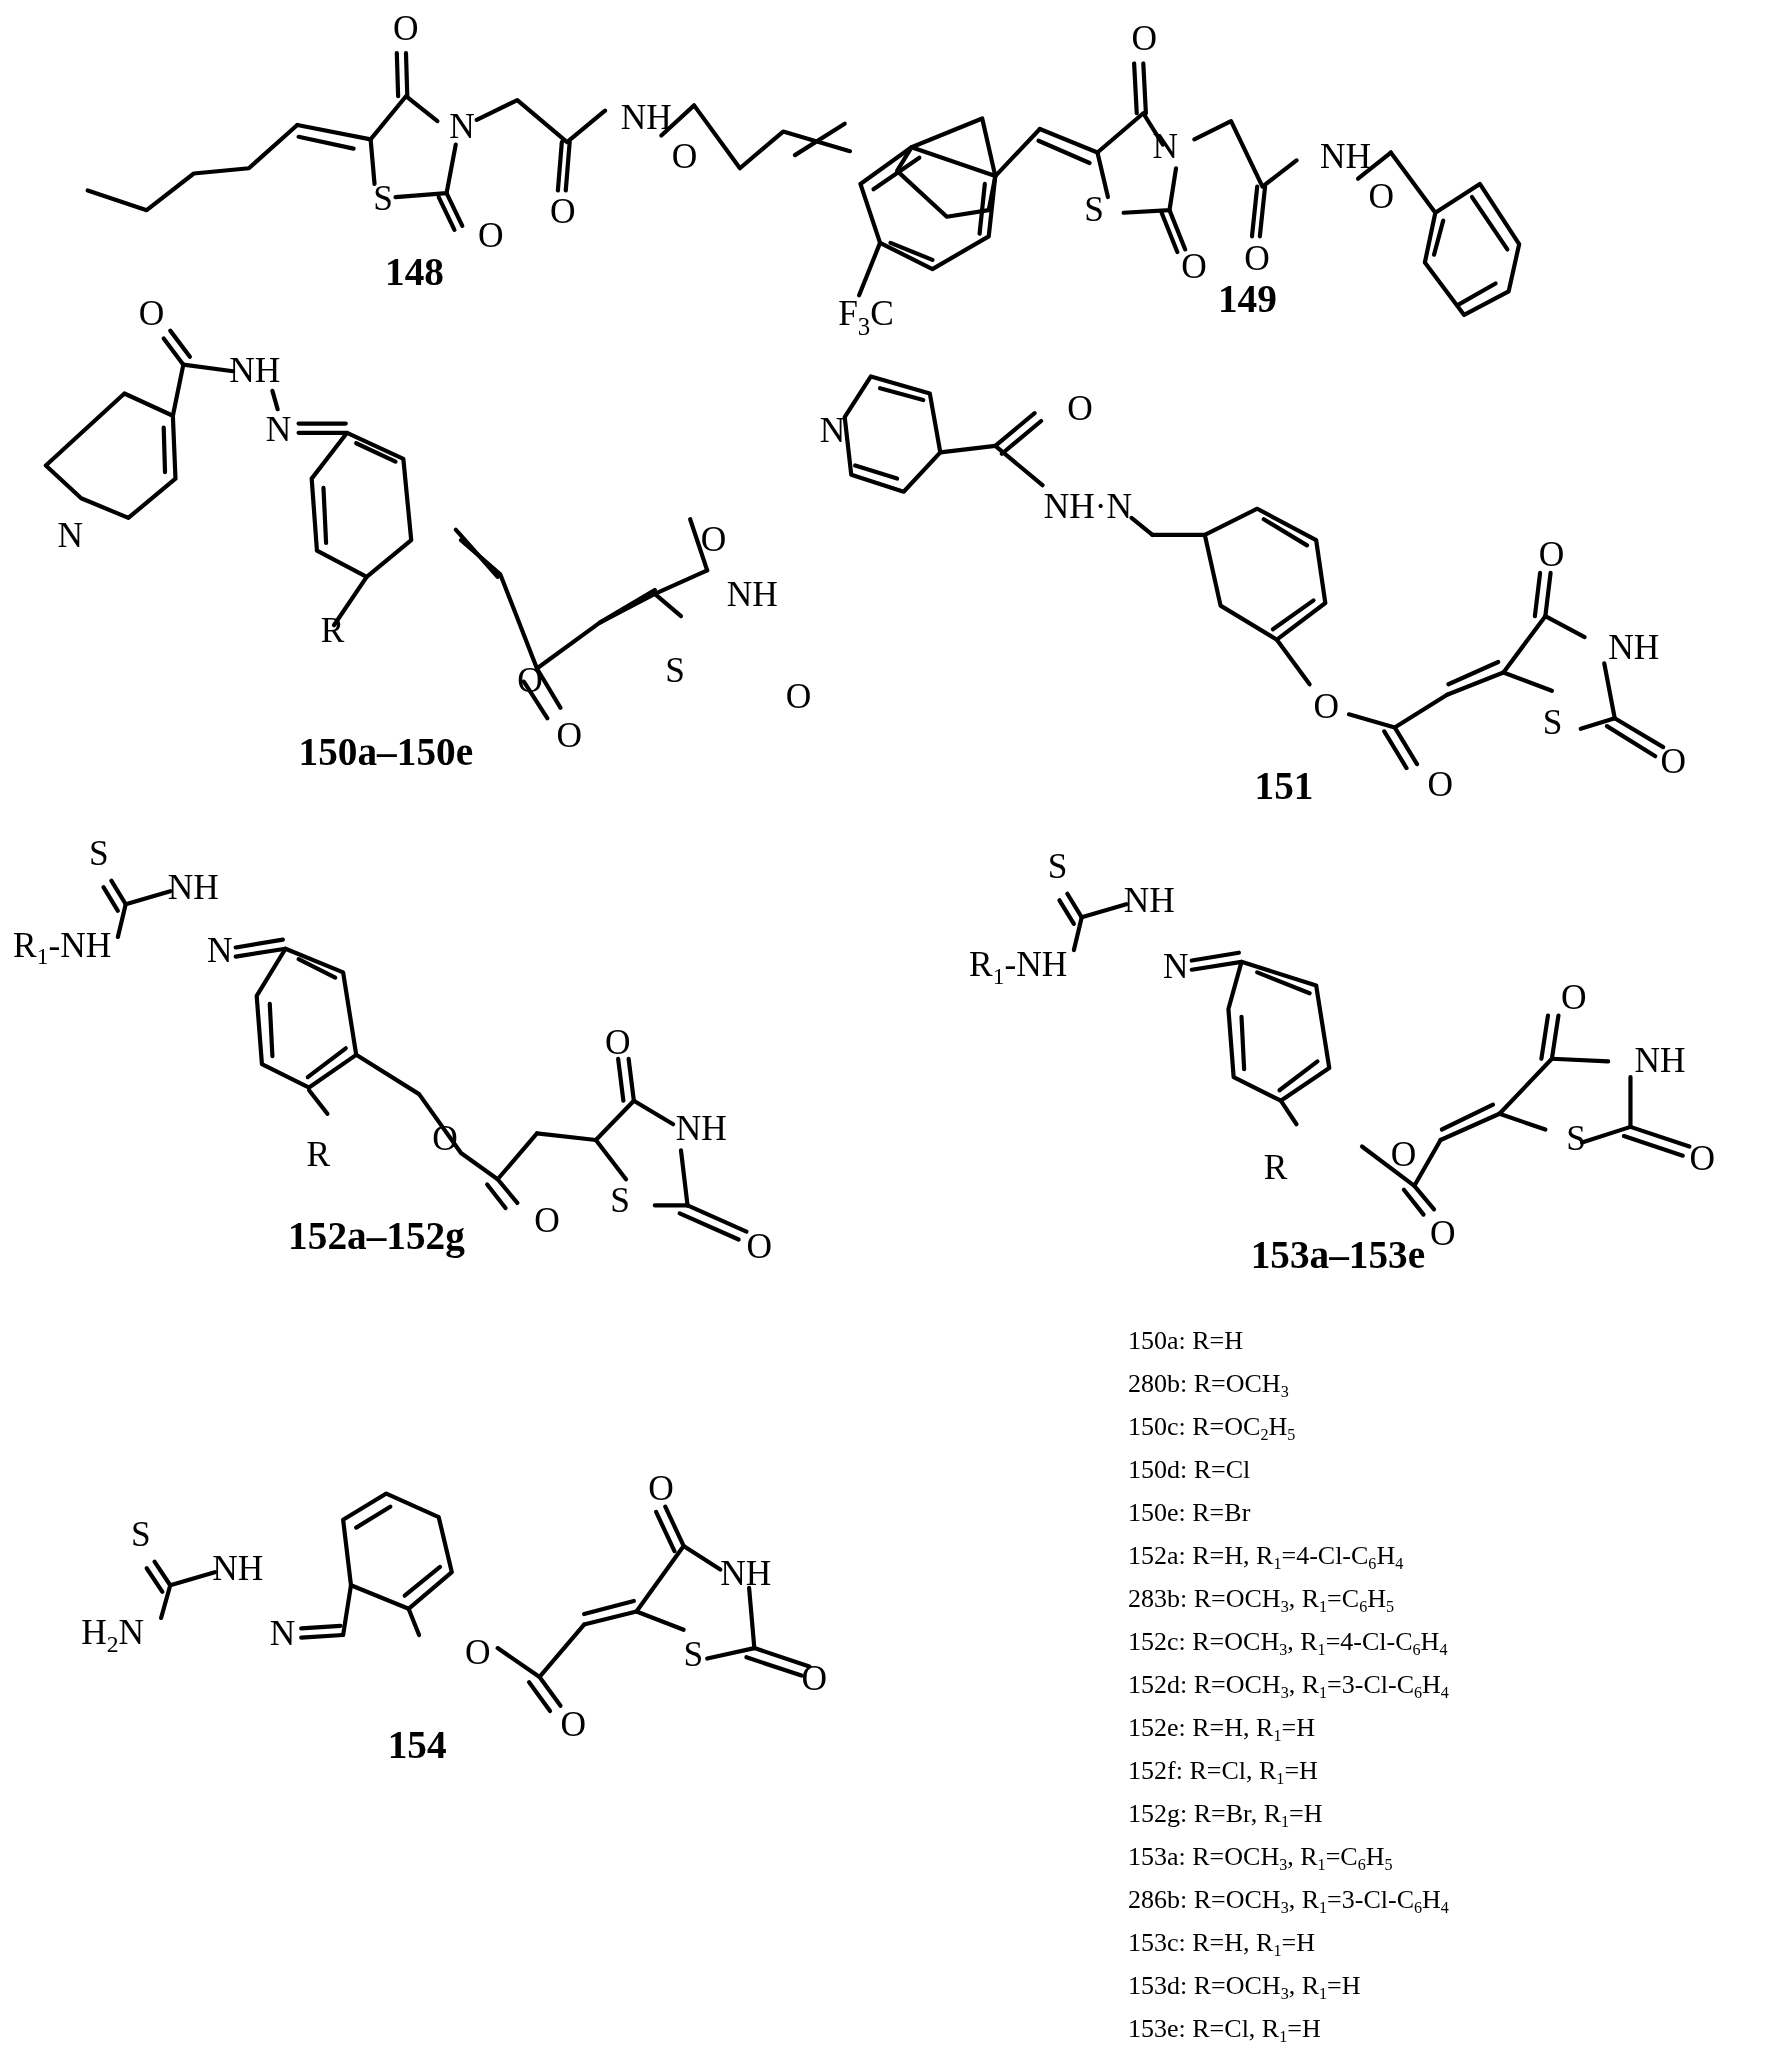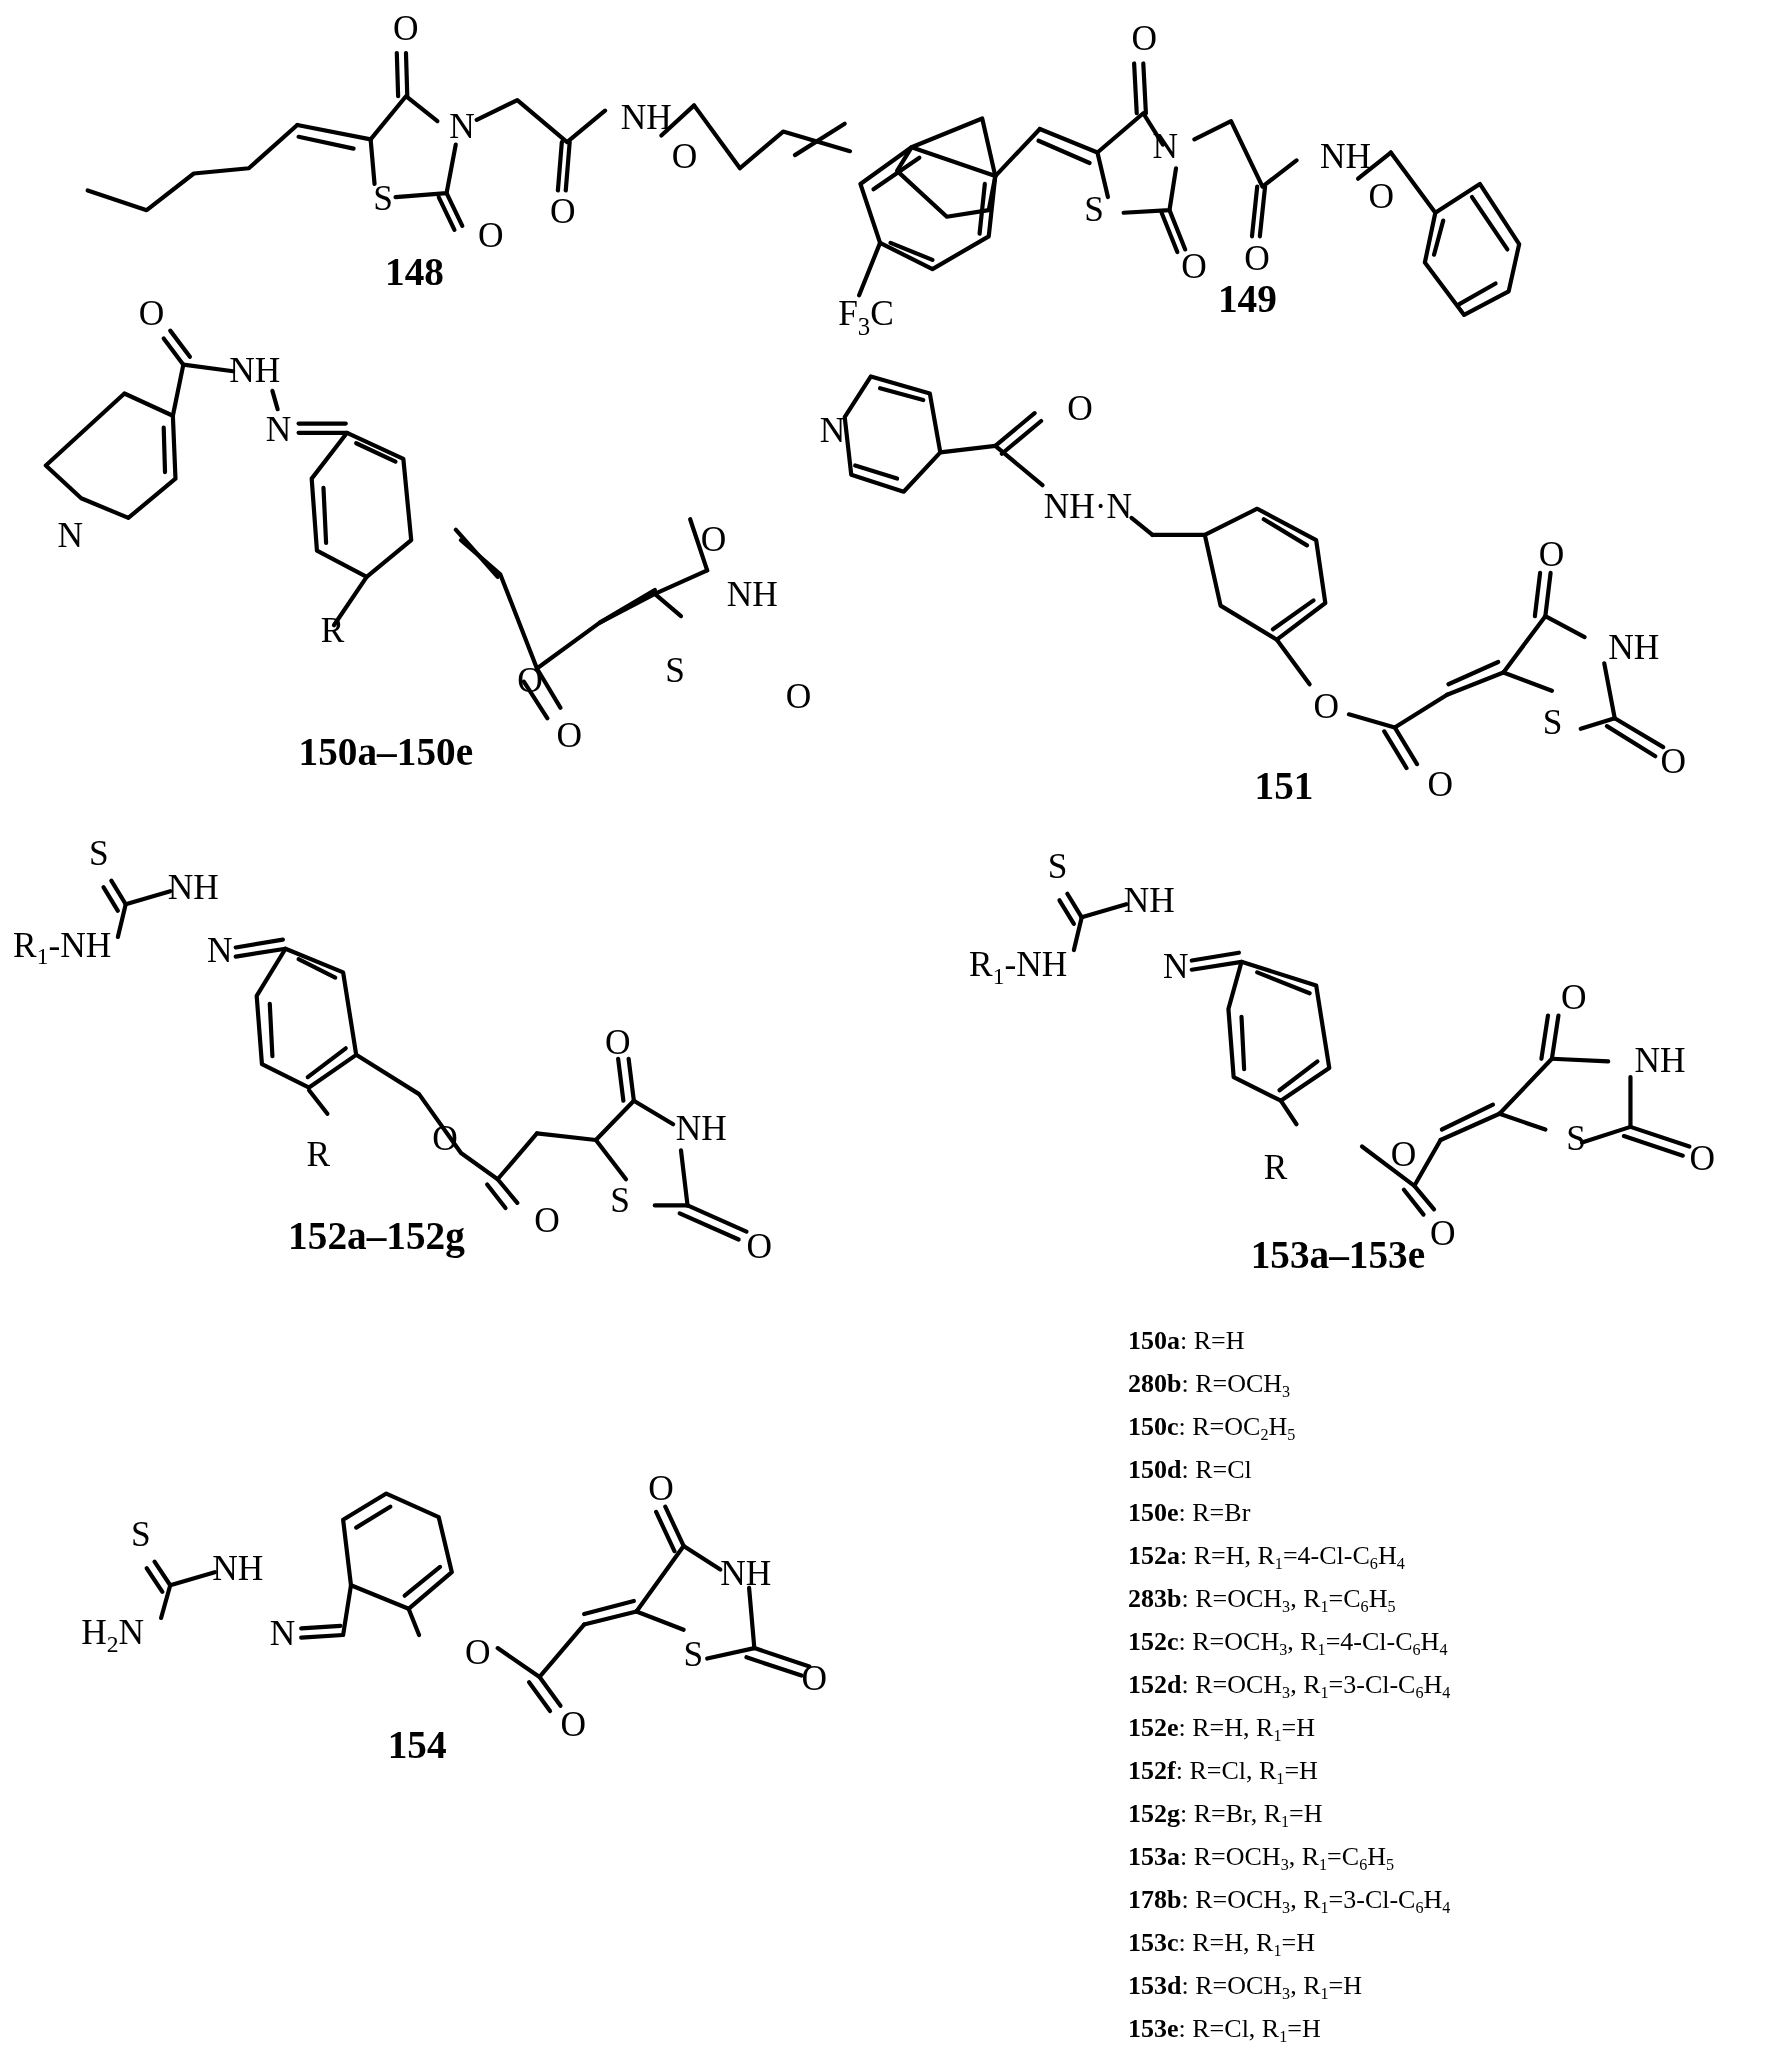--- a/index.html
+++ b/index.html
@@ -3,21 +3,21 @@
 <meta charset="utf-8">
 <style>
   html,body{margin:0;padding:0;background:#fff;}
   #page{position:relative;width:1785px;height:2056px;background:#fff;overflow:hidden;}
   svg{position:absolute;left:0;top:0;}
   .b{stroke:#000;stroke-width:3.2;fill:none;stroke-linecap:round;stroke-linejoin:round;}
   text{font-family:"Liberation Serif","DejaVu Serif",serif;fill:#000;}
   .at{font-size:27px;}
   .lbl{font-size:30px;font-weight:bold;}
   #legend{position:absolute;left:1128px;top:1319px;font-family:"Liberation Serif","DejaVu Serif",serif;font-size:26px;line-height:43px;color:#000;}
-  #legend .row b{font-weight:bold;}
+  #legend .row b{font-weight:normal;}
   sub{font-size:0.62em;vertical-align:-0.3em;line-height:0;}
 </style>
 </head>
 <body>
 
 <div id="page">
 <svg width="1785" height="2056" viewBox="0 0 1363 1569">
 
   <g>
     <polyline class="b" points="67,145 112,160 148,132 190,128 227,95"></polyline>
@@ -303,19 +303,19 @@
   <div class="row"><b>150d</b>: <span>R=Cl</span></div>
   <div class="row"><b>150e</b>: <span>R=Br</span></div>
   <div class="row"><b>152a</b>: <span>R=H, R<sub>1</sub>=4-Cl-C<sub>6</sub>H<sub>4</sub></span></div>
   <div class="row"><b>283b</b>: <span>R=OCH<sub>3</sub>, R<sub>1</sub>=C<sub>6</sub>H<sub>5</sub></span></div>
   <div class="row"><b>152c</b>: <span>R=OCH<sub>3</sub>, R<sub>1</sub>=4-Cl-C<sub>6</sub>H<sub>4</sub></span></div>
   <div class="row"><b>152d</b>: <span>R=OCH<sub>3</sub>, R<sub>1</sub>=3-Cl-C<sub>6</sub>H<sub>4</sub></span></div>
   <div class="row"><b>152e</b>: <span>R=H, R<sub>1</sub>=H</span></div>
   <div class="row"><b>152f</b>: <span>R=Cl, R<sub>1</sub>=H</span></div>
   <div class="row"><b>152g</b>: <span>R=Br, R<sub>1</sub>=H</span></div>
   <div class="row"><b>153a</b>: <span>R=OCH<sub>3</sub>, R<sub>1</sub>=C<sub>6</sub>H<sub>5</sub></span></div>
-  <div class="row"><b>178b</b>: <span>R=OCH<sub>3</sub>, R<sub>1</sub>=3-Cl-C<sub>6</sub>H<sub>4</sub></span></div>
+  <div class="row"><b>286b</b>: <span>R=OCH<sub>3</sub>, R<sub>1</sub>=3-Cl-C<sub>6</sub>H<sub>4</sub></span></div>
   <div class="row"><b>153c</b>: <span>R=H, R<sub>1</sub>=H</span></div>
   <div class="row"><b>153d</b>: <span>R=OCH<sub>3</sub>, R<sub>1</sub>=H</span></div>
   <div class="row"><b>153e</b>: <span>R=Cl, R<sub>1</sub>=H</span></div>
 </div>
 </div>
 
 
 </body></html>

